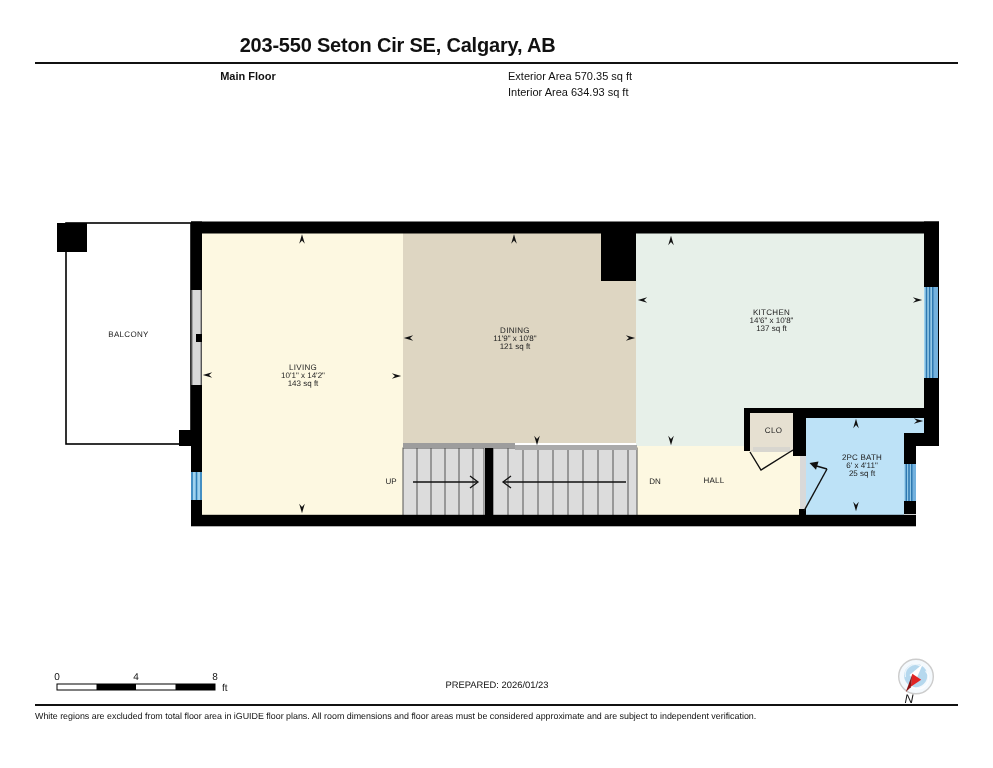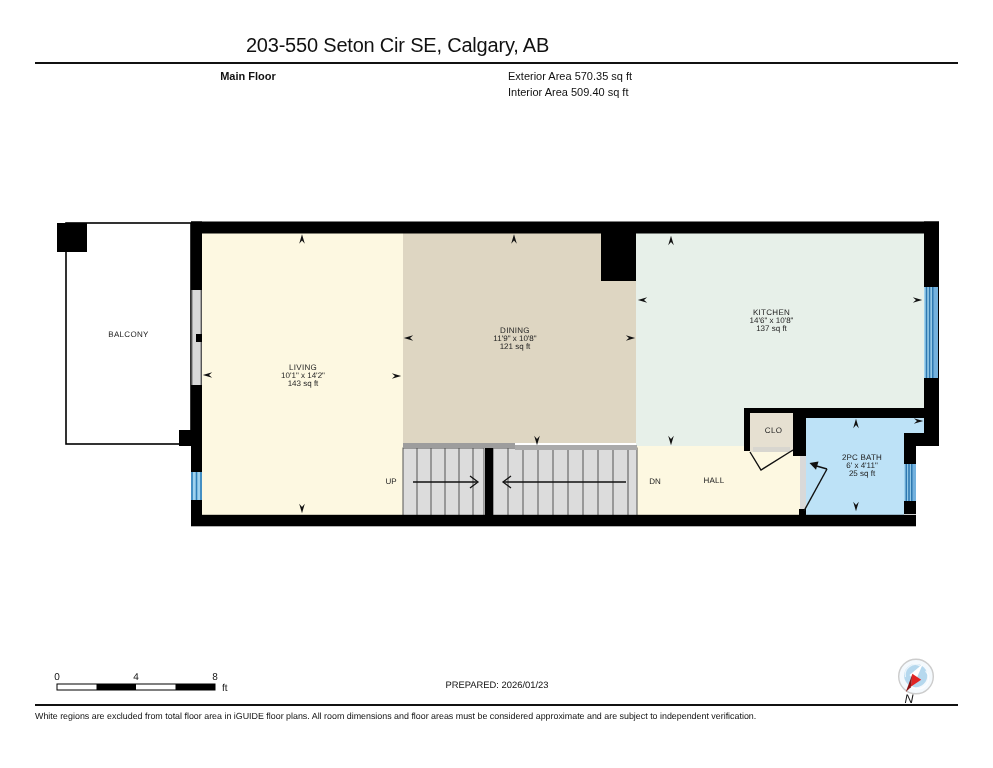--- a/index.html
+++ b/index.html
@@ -3,29 +3,29 @@
 <meta charset="utf-8">
 <style>
   html,body{margin:0;padding:0;background:#ffffff;width:993px;height:768px;overflow:hidden;}
   body{font-family:"Liberation Sans", sans-serif;position:relative;-webkit-font-smoothing:antialiased;}
   svg text{text-rendering:geometricPrecision;}
   .abs{position:absolute;}
 </style>
 </head>
 <body>
 
-<div class="abs" style="left:0;top:34px;width:795px;text-align:center;font-size:20px;font-weight:normal;color:#111;letter-spacing:-0.2px;">203-550 Seton Cir SE, Calgary, AB</div>
+<div class="abs" style="left:0;top:34px;width:795px;text-align:center;font-size:20px;font-weight:bold;color:#111;letter-spacing:-0.2px;">203-550 Seton Cir SE, Calgary, AB</div>
 
 <div class="abs" style="left:35px;top:62px;width:923px;height:2px;background:#111;"></div>
 
 <div class="abs" style="left:0;top:70px;width:496px;text-align:center;font-size:11px;font-weight:bold;color:#111;">Main Floor</div>
 
 <div class="abs" style="left:508px;top:70px;font-size:11px;color:#111;">Exterior Area 570.35 sq ft</div>
 
-<div class="abs" style="left:508px;top:86px;font-size:11px;color:#111;">Interior Area 509.40 sq ft</div>
+<div class="abs" style="left:508px;top:86px;font-size:11px;color:#111;">Interior Area 634.93 sq ft</div>
 
 <svg class="abs" style="left:0;top:0;" width="993" height="768" viewBox="0 0 993 768">
   <g font-family="Liberation Sans, sans-serif">
 
   <rect x="66" y="223" width="125" height="221" fill="#ffffff" stroke="#000" stroke-width="1.6"></rect>
 
   <rect x="57" y="223" width="30" height="29" fill="#000"></rect>
 
   <rect x="179" y="430" width="13" height="16" fill="#000"></rect>
 

